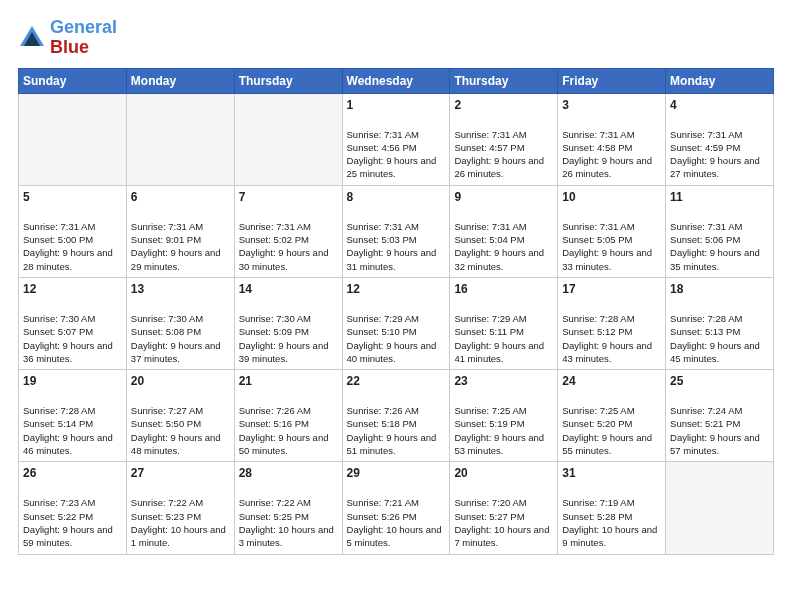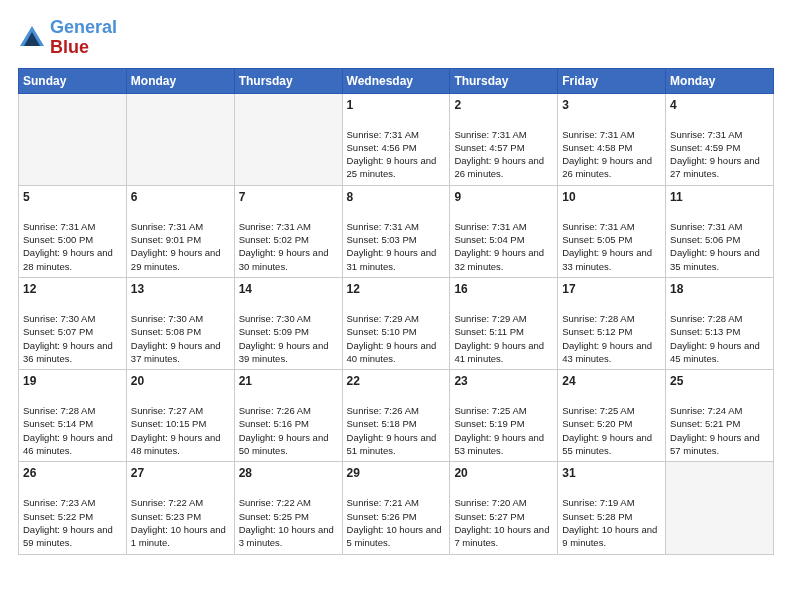--- a/index.html
+++ b/index.html
@@ -263,21 +263,21 @@
           <td>
             <span class="day-num">19</span>
             <div class="cell-info">Sunrise: 7:28 AM
 Sunset: 5:14 PM
 Daylight: 9 hours
 and 46 minutes.</div>
           </td>
           <td>
             <span class="day-num">20</span>
             <div class="cell-info">Sunrise: 7:27 AM
-Sunset: 10:15 PM
+Sunset: 5:50 PM
 Daylight: 9 hours
 and 48 minutes.</div>
           </td>
           <td>
             <span class="day-num">21</span>
             <div class="cell-info">Sunrise: 7:26 AM
 Sunset: 5:16 PM
 Daylight: 9 hours
 and 50 minutes.</div>
           </td>

